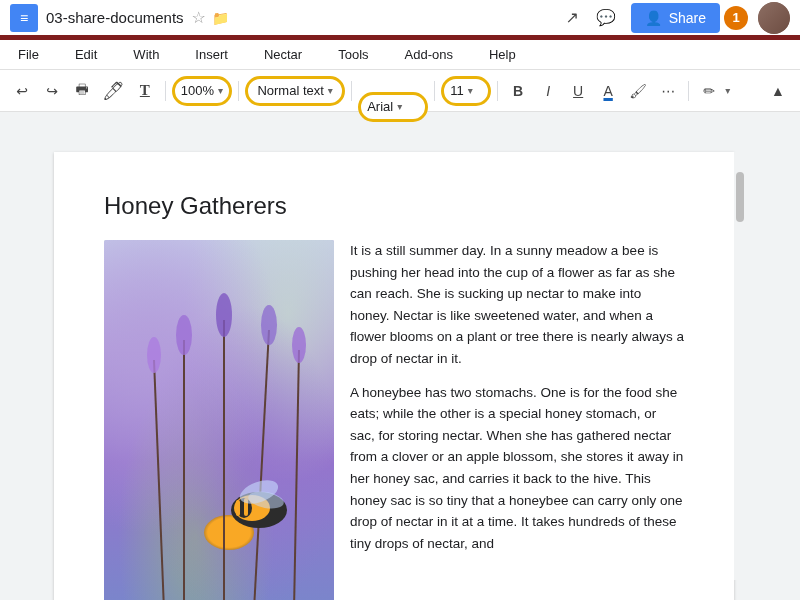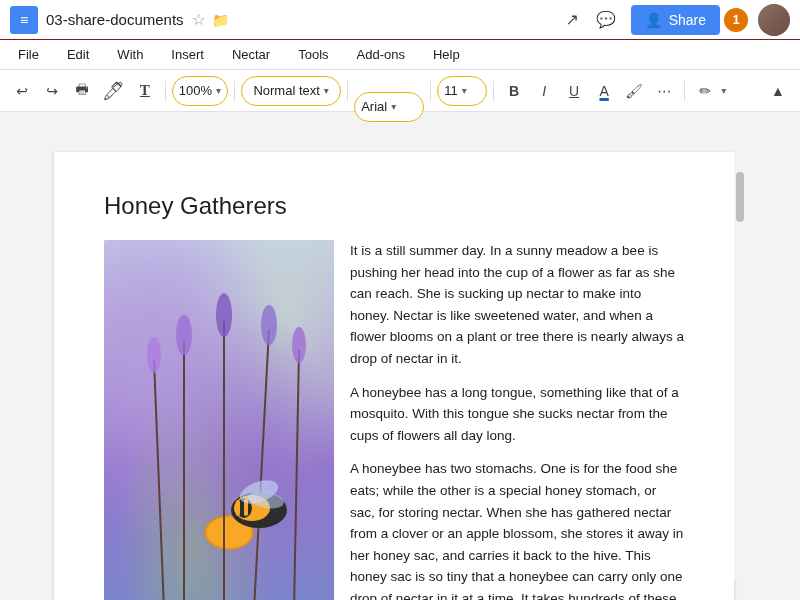--- a/index.html
+++ b/index.html
@@ -4,21 +4,21 @@
   <style>
     * { box-sizing: border-box; margin: 0; padding: 0; }
     body { font-family: Arial, sans-serif; background: #f1f3f4; width: 800px; height: 600px; overflow: hidden; }
 
     
     .title-bar {
       display: flex;
       align-items: center;
       padding: 6px 10px;
       background: #fff;
-      border-bottom: 1px solid #7f1d1d;
+      border-bottom: 5px solid #7f1d1d;
       height: 40px;
     }
     .doc-icon {
       width: 28px; height: 28px; background: #4285f4; border-radius: 3px;
       display: flex; align-items: center; justify-content: center;
       color: white; font-size: 14px; font-weight: bold; margin-right: 8px; flex-shrink: 0;
     }
     .doc-icon::after { content: '≡'; }
     .title-text {
       font-size: 15px; color: #202124; font-weight: 500; margin-right: 8px;
@@ -51,21 +51,21 @@
     }
 
     
     .menu-bar {
       display: flex;
       align-items: center;
       padding: 0 10px;
       background: #fff;
       height: 30px;
       border-bottom: 1px solid #e0e0e0;
-      gap: 12px;
+      gap: 20px;
     }
     .menu-item {
       padding: 4px 8px; font-size: 13px; color: #202124; cursor: pointer;
       border-radius: 3px;
     }
 
     
     .toolbar {
       display: flex;
       align-items: center;
@@ -75,21 +75,21 @@
       height: 42px;
       gap: 2px;
     }
     .tb-btn {
       display: flex; align-items: center; justify-content: center;
       height: 30px; min-width: 28px; border-radius: 3px; cursor: pointer;
       font-size: 14px; color: #444; padding: 0 4px;
     }
     .tb-divider { width: 1px; height: 20px; background: #dadce0; margin: 0 4px; }
     .tb-select {
-      display: flex; align-items: center; height: 30px; border: 1px solid #eab308;
+      display: flex; align-items: center; height: 30px; border: 3px solid #eab308;
       border-radius: 15px; padding: 0 6px; cursor: pointer; font-size: 13px; color: #202124;
       background: white; gap: 4px;
     }
     .chevron { font-size: 10px; color: #666; }
     .tb-bold { font-weight: bold; }
     .tb-italic { font-style: italic; }
     .tb-underline { text-decoration: underline; }
 
     
     .doc-area {
@@ -256,21 +256,20 @@
 
             <rect x="132" y="260" width="4" height="16" fill="#f9a825" rx="2"></rect>
             <rect x="140" y="258" width="4" height="18" fill="#f9a825" rx="2"></rect>
 
             <ellipse cx="155" cy="252" rx="20" ry="10" fill="rgba(200,220,255,0.6)" transform="rotate(-20, 155, 252)"></ellipse>
             <ellipse cx="162" cy="260" rx="18" ry="8" fill="rgba(200,220,255,0.5)" transform="rotate(10, 162, 260)"></ellipse>
           </svg>
         </div>
         <div class="text-content">
           <p>It is a still summer day. In a sunny meadow a bee is pushing her head into the cup of a flower as far as she can reach. She is sucking up nectar to make into honey. Nectar is like sweetened water, and when a flower blooms on a plant or tree there is nearly always a drop of nectar in it.</p>
-          <p>A honeybee has a long tongue, something like that of a mosquito. With this tongue she sucks nectar from the cups of flowers all day long.</p>
           <p>A honeybee has two stomachs. One is for the food she eats; while the other is a special honey stomach, or sac, for storing nectar. When she has gathered nectar from a clover or an apple blossom, she stores it away in her honey sac, and carries it back to the hive. This honey sac is so tiny that a honeybee can carry only one drop of nectar in it at a time. It takes hundreds of these tiny drops of nectar, and</p>
         </div>
       </div>
 
     </div>
 
     <div style="width:12px; background:#f1f3f4; position:relative;">
       <div style="width:8px; height:50px; background:#bdbdbd; border-radius:4px; position:absolute; top:20px; left:2px;"></div>
     </div>
   </div>

